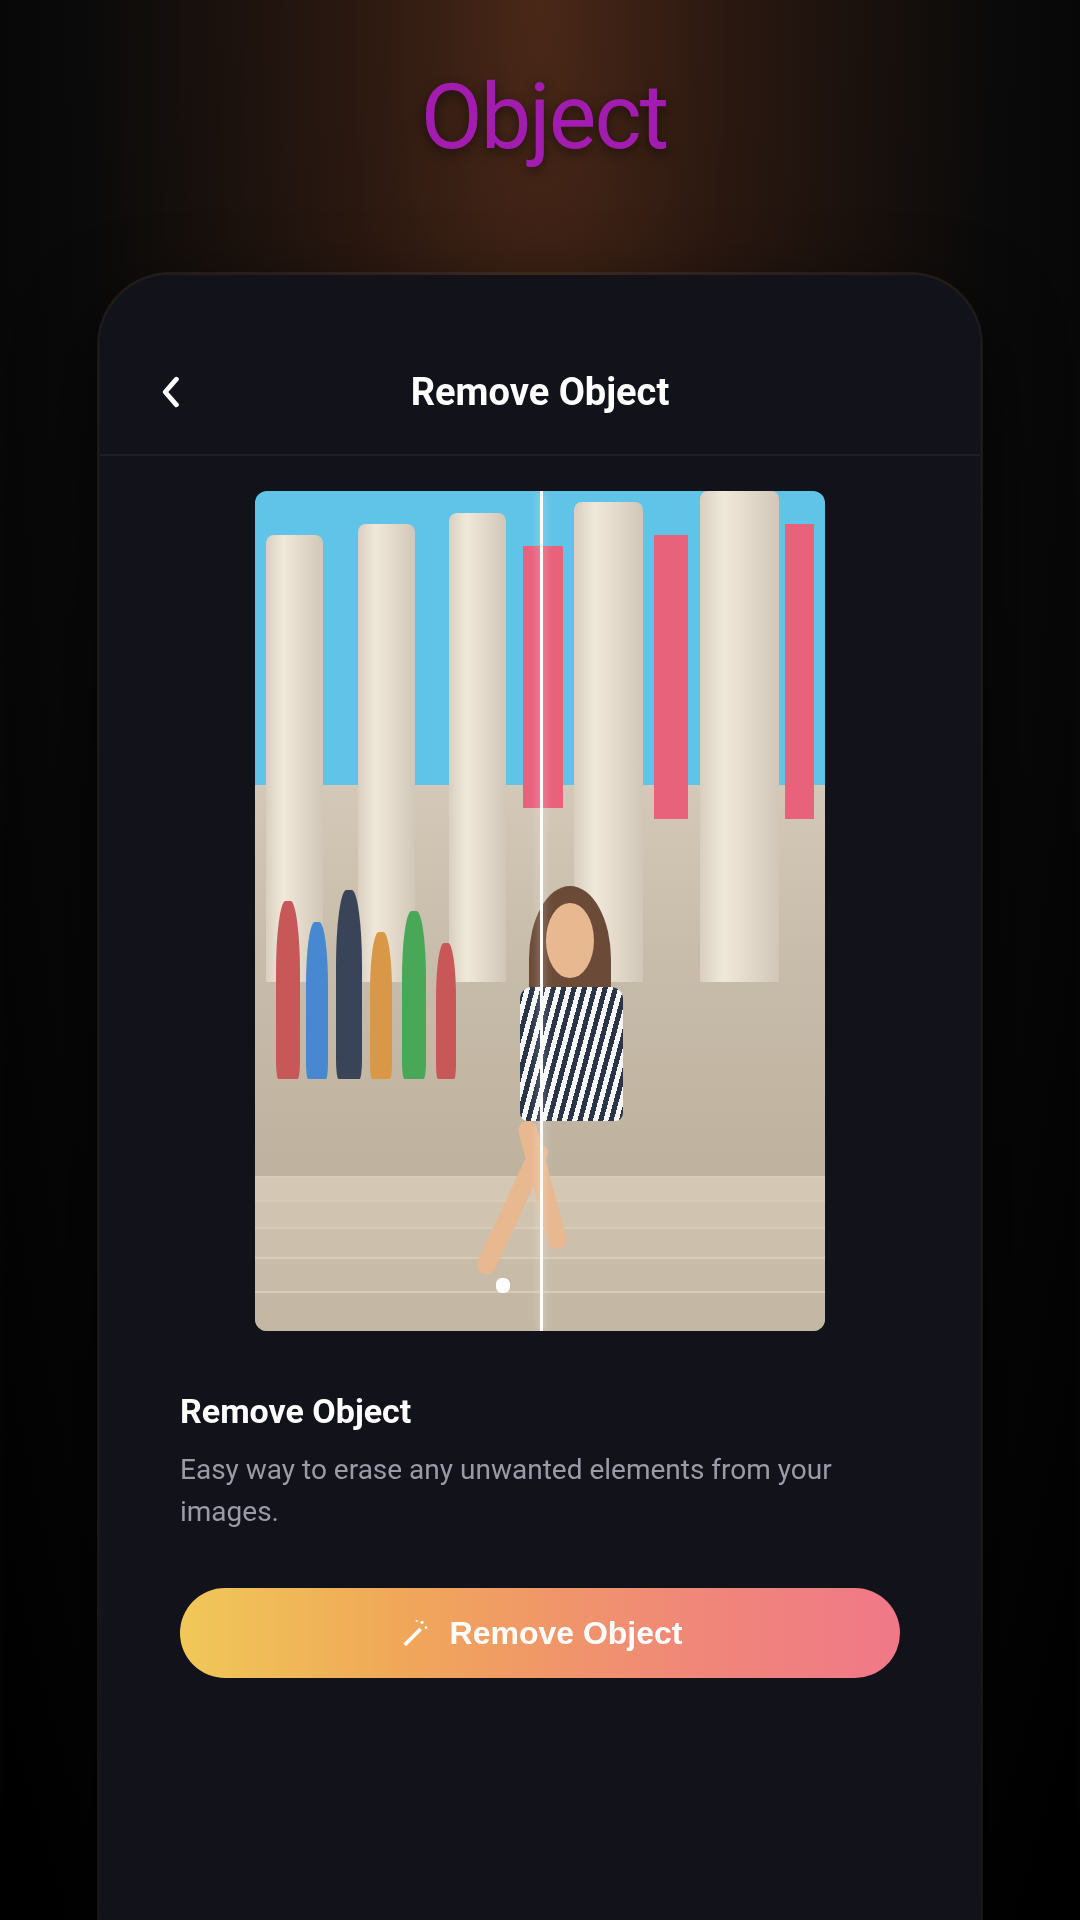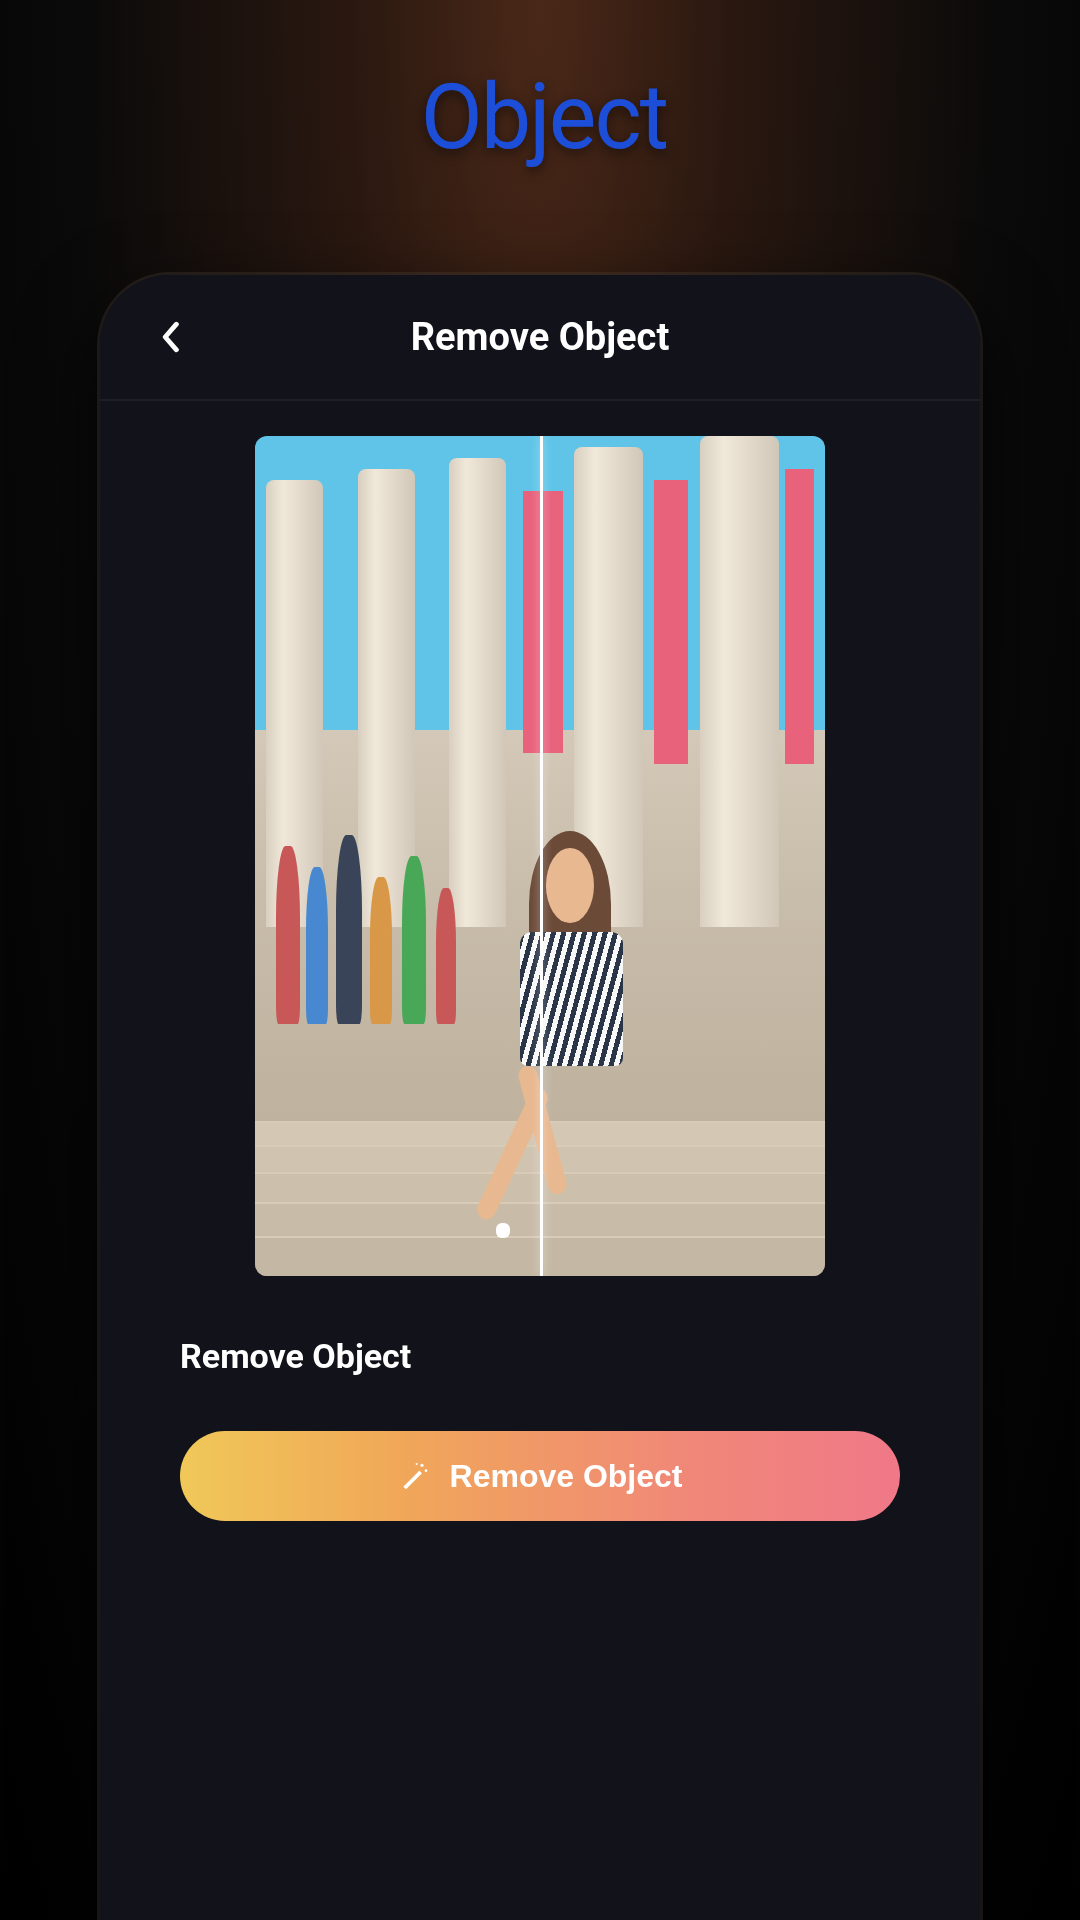--- a/index.html
+++ b/index.html
@@ -13,21 +13,21 @@
   height: 1920px;
   background: radial-gradient(ellipse at top, #4a2818 0%, #2a1810 25%, #0a0a0a 60%, #000000 100%);
   font-family: -apple-system, BlinkMacSystemFont, "Segoe UI", Roboto, sans-serif;
   overflow: hidden;
   position: relative;
 }
 
 .hero-title {
   text-align: center;
   padding-top: 65px;
-  color: #1d4ed8;
+  color: #a21caf;
   margin-left: 8px;
 }
 
 .hero-title-line1 {
   font-size: 90px;
   font-weight: 400;
   letter-spacing: -2px;
   text-shadow: 0 4px 12px rgba(0,0,0,0.5);
 }
 
@@ -48,20 +48,21 @@
   background: #12121a;
   border-radius: 70px 70px 0 0;
   box-shadow: 0 0 0 3px rgba(80,70,60,0.3), 0 30px 80px rgba(0,0,0,0.8);
   overflow: hidden;
 }
 
 .phone-inner {
   width: 100%;
   height: 100%;
   background: #12121a;
+  padding-top: 55px;
 }
 
 .app-header {
   display: flex;
   align-items: center;
   padding: 40px 50px;
   position: relative;
   background: #12121a;
   border-bottom: 2px solid rgba(255,255,255,0.05);
 }
@@ -349,20 +350,21 @@
             <div class="leg1"></div>
             <div class="leg2"></div>
             <div class="shoe"></div>
           </div>
         </div>
         <div class="compare-divider"></div>
       </div>
 
       <div class="info-section">
         <div class="info-title">Remove Object</div>
+        <div class="info-description">Easy way to erase any unwanted elements from your images.</div>
       </div>
 
       <button class="action-button">
         <svg class="wand-icon" viewBox="0 0 24 24">
           <path d="M4 20 L16 8 L18 10 L6 22 Z" fill="#ffffff"></path>
           <circle cx="18" cy="4" r="1.2" fill="#ffffff"></circle>
           <circle cx="21" cy="8" r="1" fill="#ffffff"></circle>
           <circle cx="14" cy="3" r="0.8" fill="#ffffff"></circle>
         </svg>
         <span class="action-button-text">Remove Object</span>

